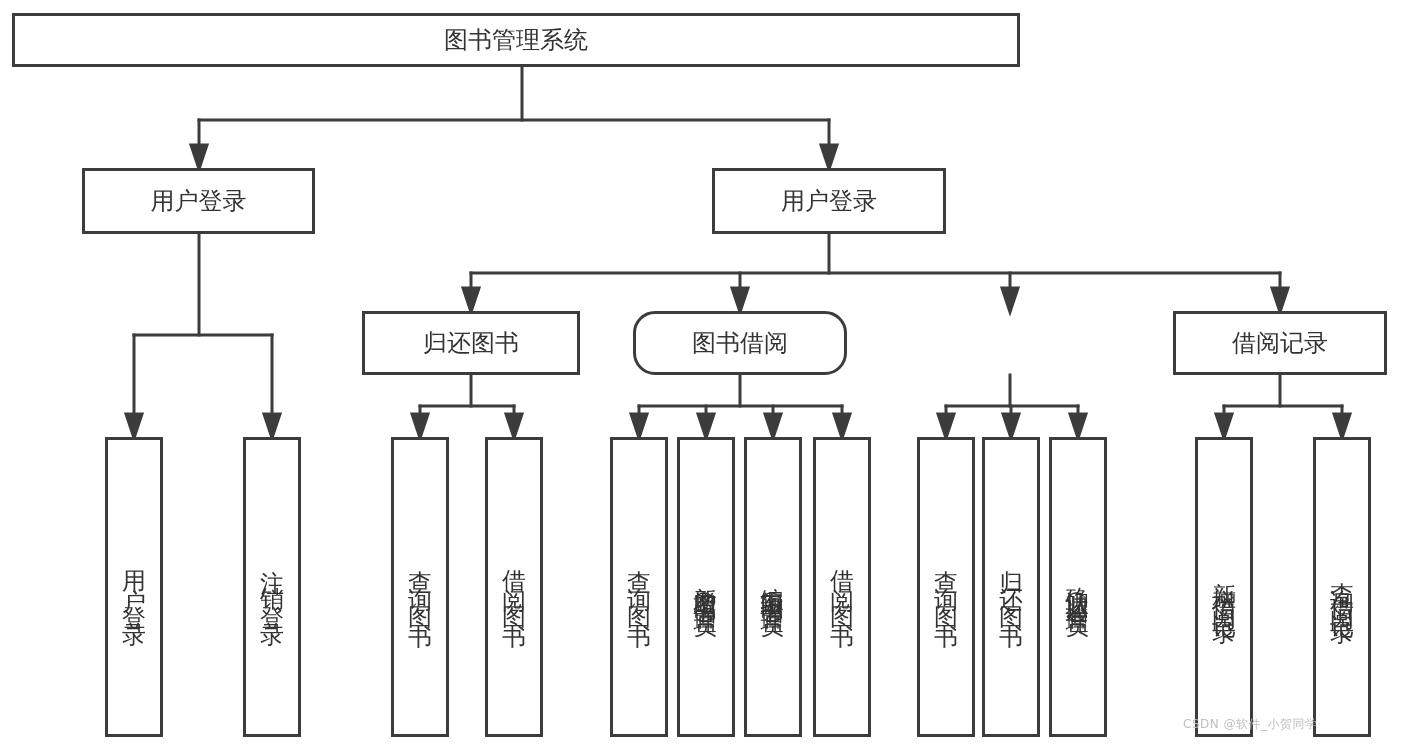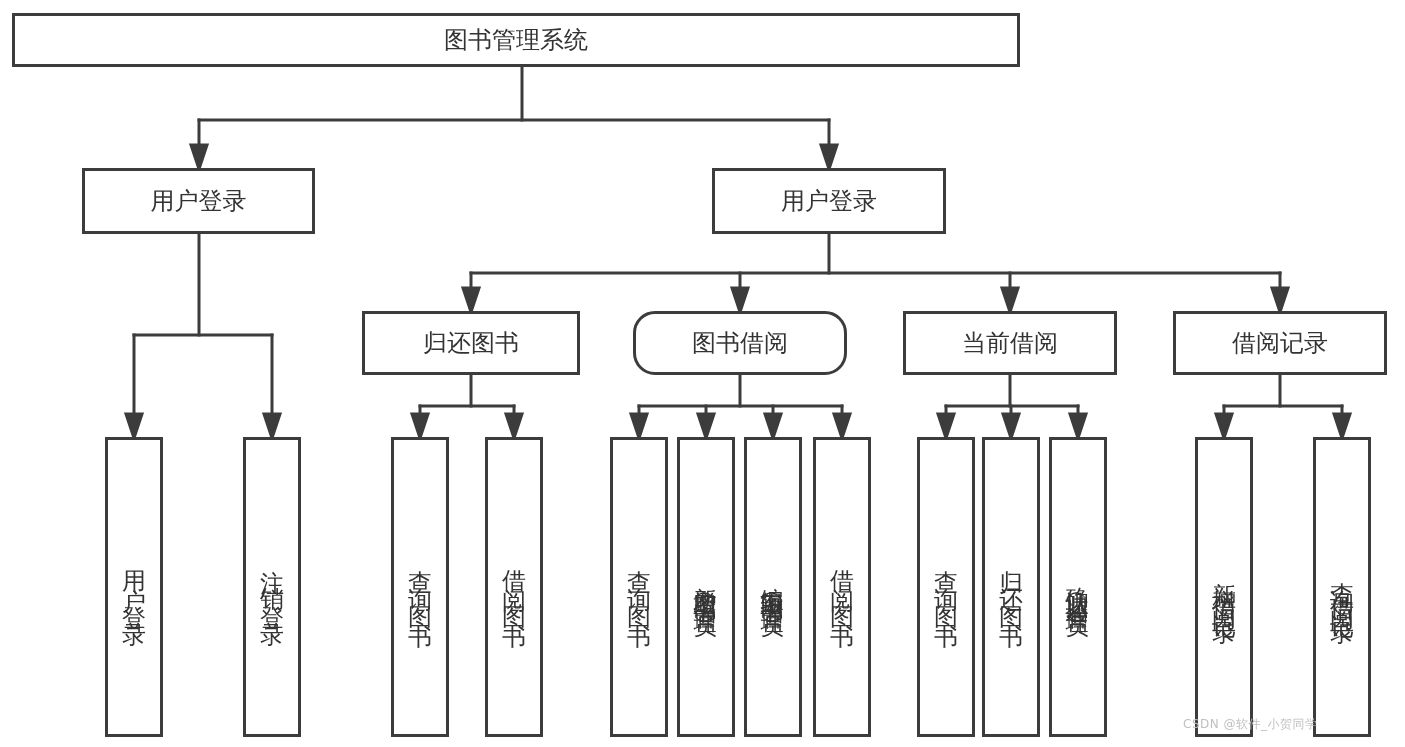--- a/index.html
+++ b/index.html
@@ -112,21 +112,20 @@
     </g>
   </svg>
 
   <div class="node" style="left:12px;top:13px;width:1008px;height:54px;">图书管理系统</div>
 
   <div class="node" style="left:82px;top:168px;width:233px;height:66px;">用户登录</div>
   <div class="node" style="left:712px;top:168px;width:234px;height:66px;">用户登录</div>
 
   <div class="node" style="left:362px;top:311px;width:218px;height:64px;">归还图书</div>
   <div class="node" style="left:633px;top:311px;width:214px;height:64px;border-radius:22px;">图书借阅</div>
-  <div class="node" style="left:903px;top:311px;width:214px;height:64px;">当前借阅</div>
   <div class="node" style="left:1173px;top:311px;width:214px;height:64px;">借阅记录</div>
 
   <div class="node leaf ls4" style="left:105px;top:437px;width:58px;height:300px;">用户登录</div>
   <div class="node leaf ls4" style="left:243px;top:437px;width:58px;height:300px;">注销登录</div>
 
   <div class="node leaf ls4" style="left:391px;top:437px;width:58px;height:300px;">查询图书</div>
   <div class="node leaf ls4" style="left:485px;top:437px;width:58px;height:300px;">借阅图书</div>
 
   <div class="node leaf ls4" style="left:610px;top:437px;width:58px;height:300px;">查询图书</div>
   <div class="node leaf ls9" style="left:677px;top:437px;width:58px;height:300px;">新增图书（管理员）</div>

